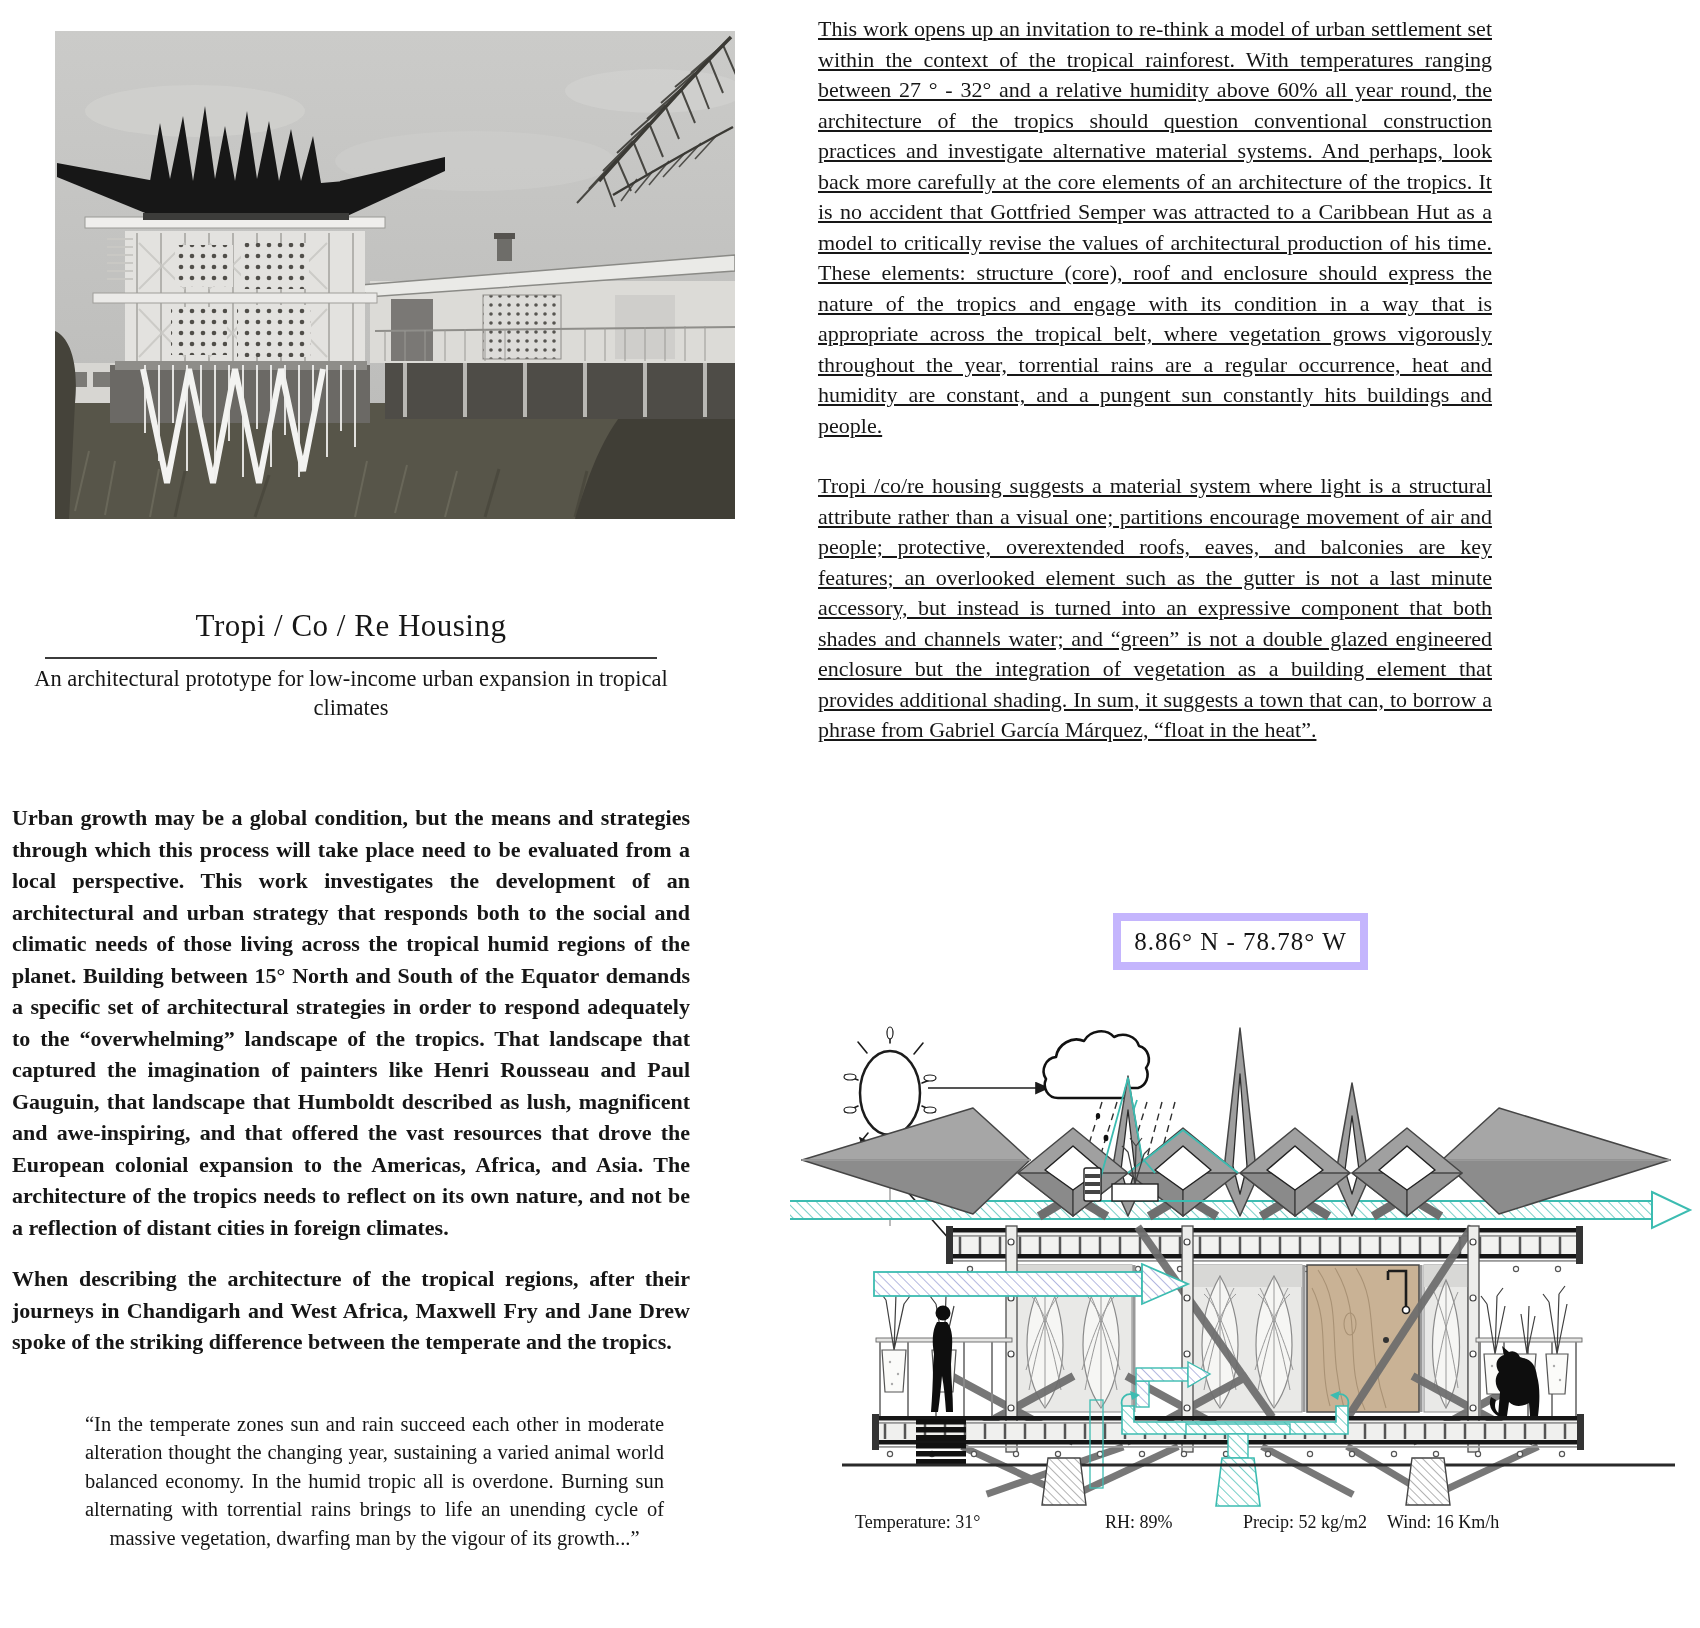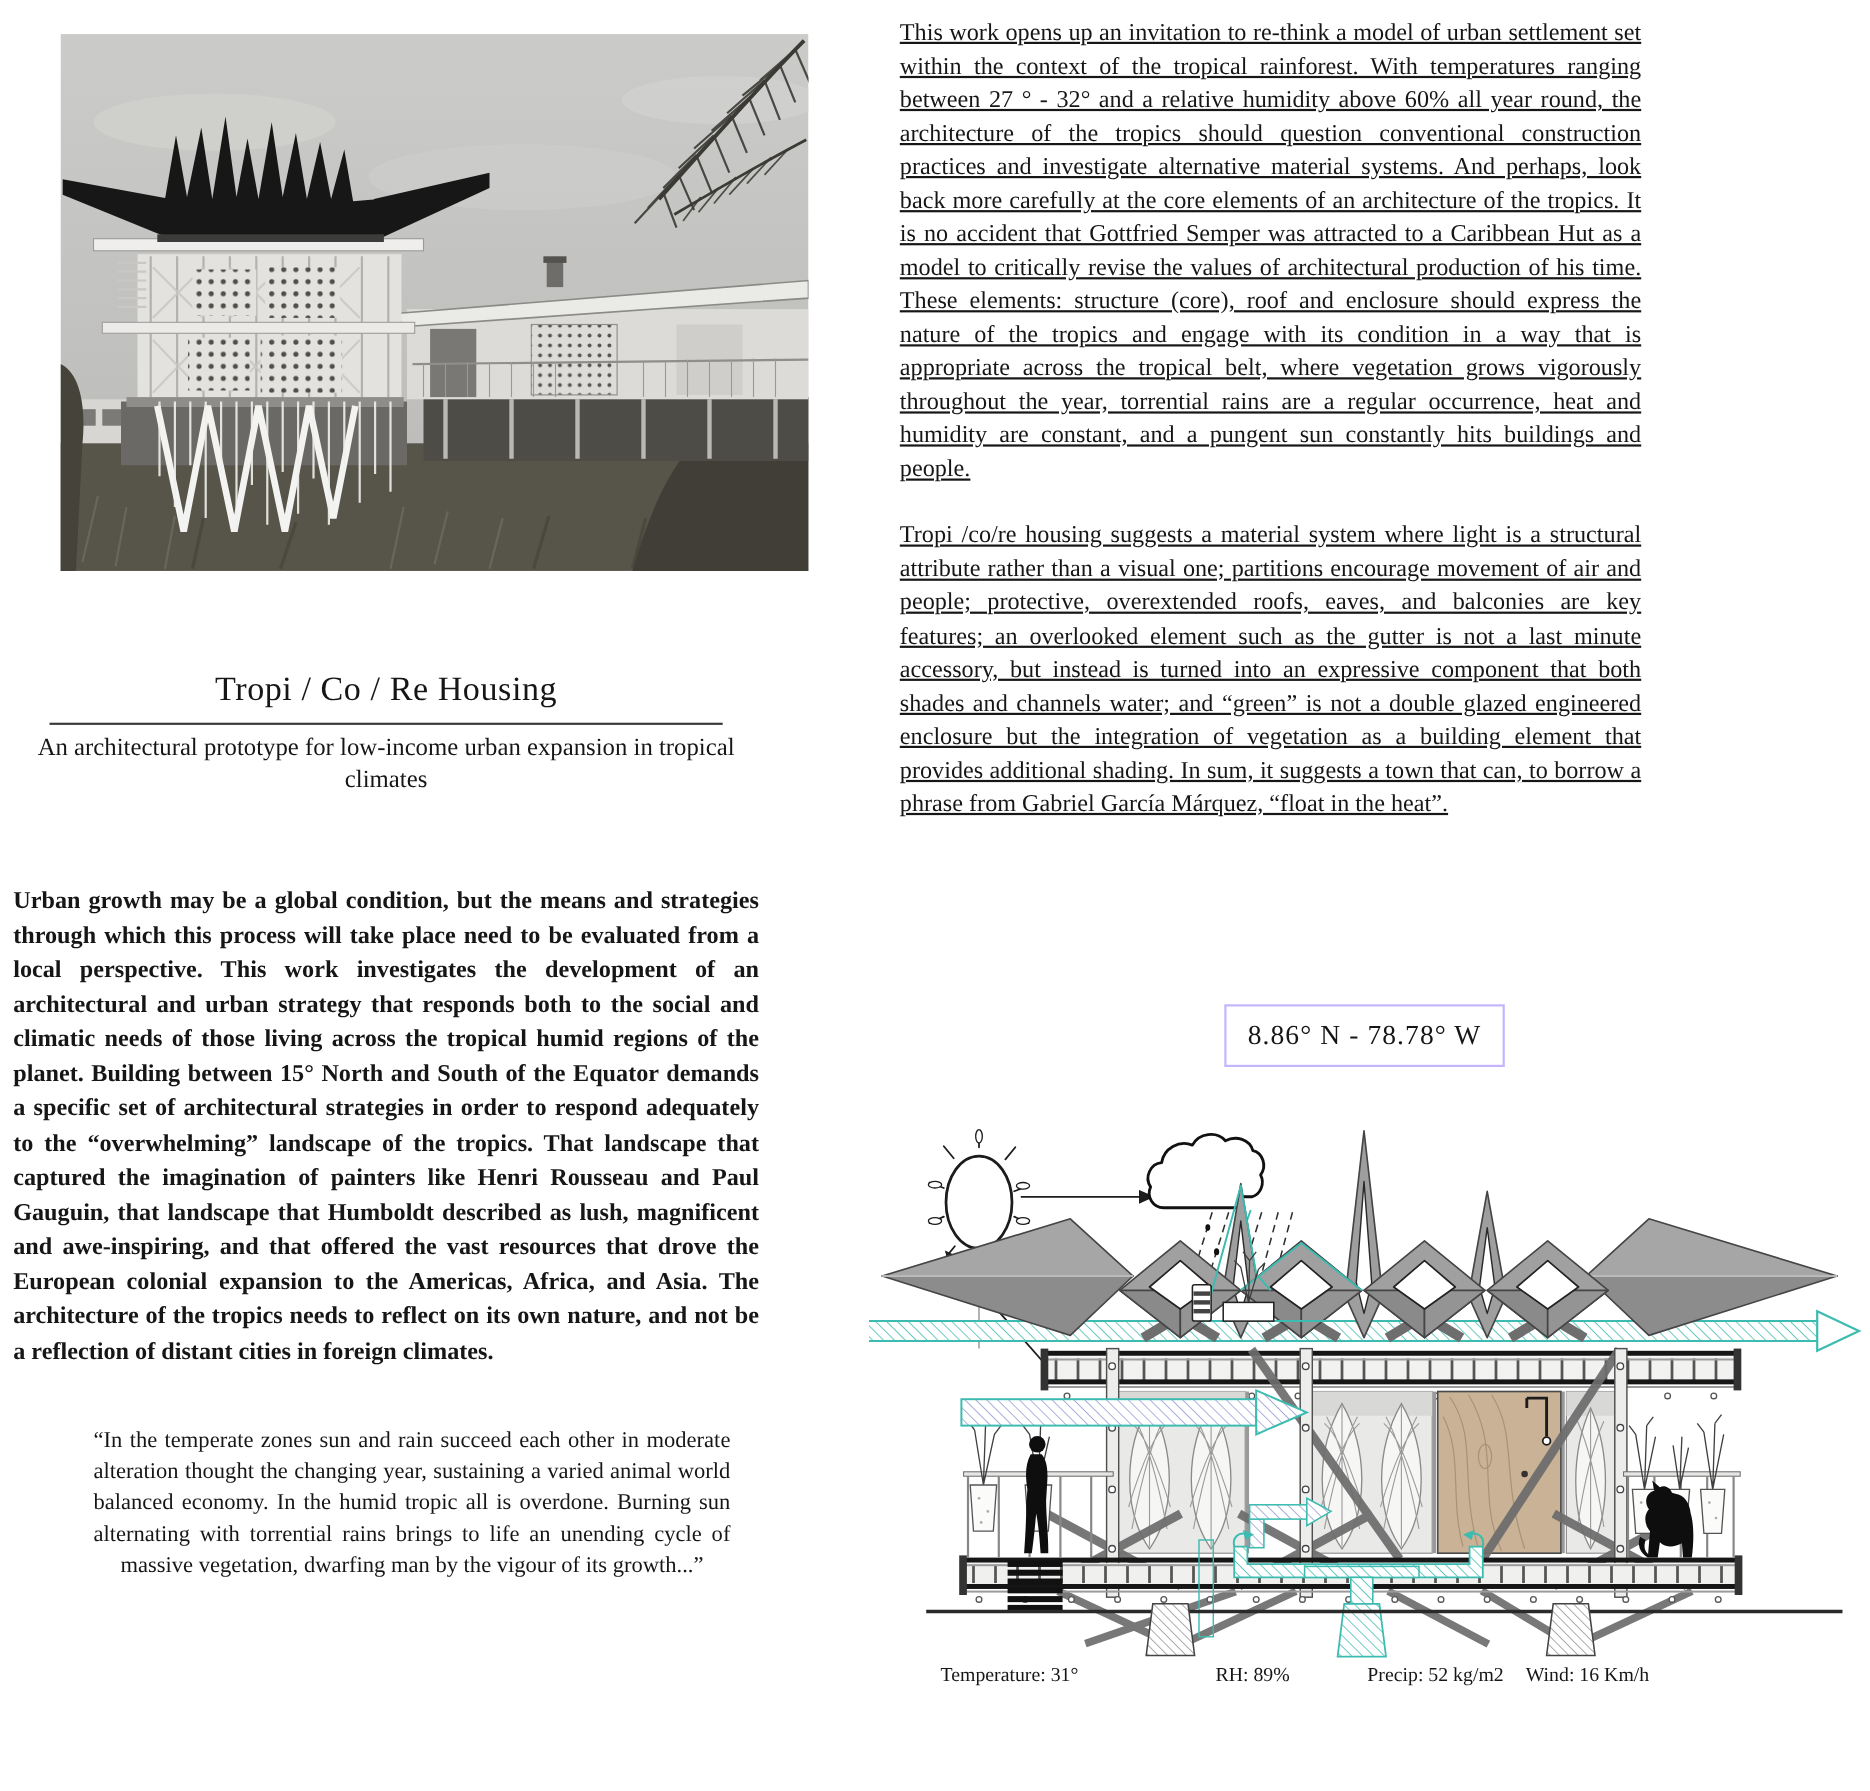--- a/index.html
+++ b/index.html
@@ -19,21 +19,21 @@
             font-weight:normal;line-height:29px;margin:0;}
   #left-body{left:12px;top:802px;width:678px;}
   #left-body p{margin:0;font-size:22px;line-height:31.5px;text-align:justify;font-weight:bold;}
   #left-body p + p{margin-top:20px;}
   #pull-quote{margin:52px 26px 0 73px;font-size:20.5px;line-height:28.5px;
               text-align:justify;text-align-last:center;}
   
   #right-body{left:818px;top:14px;width:674px;text-decoration:underline;}
   #right-body p{margin:0;font-size:22px;line-height:30.5px;text-align:justify;}
   #right-body p + p{margin-top:30px;}
-  #coord-box{left:1113px;top:913px;width:255px;height:57px;border:2px solid #c4b5fd;
+  #coord-box{left:1113px;top:913px;width:255px;height:57px;border:8px solid #c4b5fd;
              box-sizing:border-box;display:flex;align-items:center;justify-content:center;
              font-size:25px;letter-spacing:1px;}
   #diagram{left:790px;top:988px;width:910px;height:522px;}
   #diagram svg{display:block;width:910px;height:522px;}
   .stat{position:absolute;top:1512px;font-size:18px;white-space:nowrap;}
   #stat-0{left:855px;}  #stat-1{left:1105px;}
   #stat-2{left:1243px;} #stat-3{left:1387px;}
 </style>
 </head>
 <body>
@@ -156,20 +156,21 @@
     </g>
   </svg>
 </figure>
 
 <h1 class="abs" id="title">Tropi / Co / Re Housing</h1>
 <div class="abs" id="title-rule"></div>
 <h2 class="abs" id="subtitle">An architectural prototype for low-income urban expansion in tropical climates</h2>
 
 <div class="abs" id="left-body">
   <p>Urban growth may be a global condition, but the means and strategies through which this process will take place need to be evaluated from a local perspective. This work investigates the development of an architectural and urban strategy that responds both to the social and climatic needs of those living across the tropical humid regions of the planet. Building between 15° North and South of the Equator demands a specific set of architectural strategies in order to respond adequately to the “overwhelming” landscape of the tropics. That landscape that captured the imagination of painters like Henri Rousseau and Paul Gauguin, that landscape that Humboldt described as lush, magnificent and awe-inspiring, and that offered the vast resources that drove the European colonial expansion to the Americas, Africa, and Asia.  The architecture of the tropics needs to reflect on its own nature, and not be a reflection of distant cities in foreign climates.</p>
+  <p>When describing the architecture of the tropical regions, after their journeys in Chandigarh and West Africa, Maxwell Fry and Jane Drew spoke of the striking difference between the temperate and the tropics.</p>
   <blockquote id="pull-quote">“In the temperate zones sun and rain succeed each other in moderate alteration thought the changing year, sustaining a varied animal world balanced economy. In the humid tropic all is overdone. Burning sun alternating with torrential rains brings to life an unending cycle of massive vegetation, dwarfing man by the vigour of its growth...”</blockquote>
 </div>
 
 <div class="abs" id="right-body">
   <p>This work opens up an invitation to re-think a model of urban settlement set within the context of the tropical rainforest. With temperatures ranging between 27 ° - 32° and a relative humidity above 60% all year round, the architecture of the tropics should question conventional construction practices and investigate alternative material systems.  And perhaps, look back more carefully at the core elements of an architecture of the tropics.  It is no accident that Gottfried Semper was attracted to a Caribbean Hut as a model to critically revise the values of architectural production of his time.  These elements: structure (core), roof and enclosure should express the nature of the tropics and engage with its condition in a way that is appropriate across the tropical belt, where vegetation grows vigorously throughout the year, torrential rains are a regular occurrence, heat and humidity are constant, and a pungent sun constantly hits buildings and people.</p>
   <p>Tropi /co/re housing suggests a material system where light is a structural attribute rather than a visual one; partitions encourage movement of air and people; protective, overextended roofs, eaves, and balconies are key features; an overlooked element such as the gutter is not a last minute accessory, but instead is turned into an expressive component that both shades and channels water; and “green” is not a double glazed engineered enclosure but the integration of vegetation as a building element that provides additional shading.  In sum, it suggests a town that can, to borrow a phrase from Gabriel García Márquez, “float in the heat”.</p>
 </div>
 
 <div class="abs" id="coord-box">
   <span>8.86° N -  78.78° W</span>

